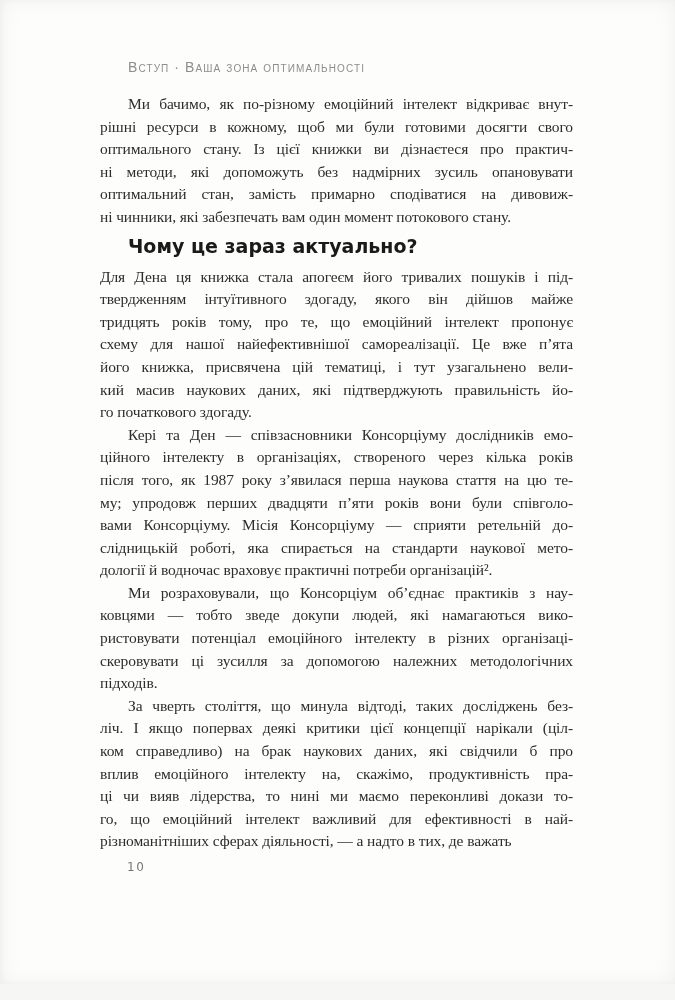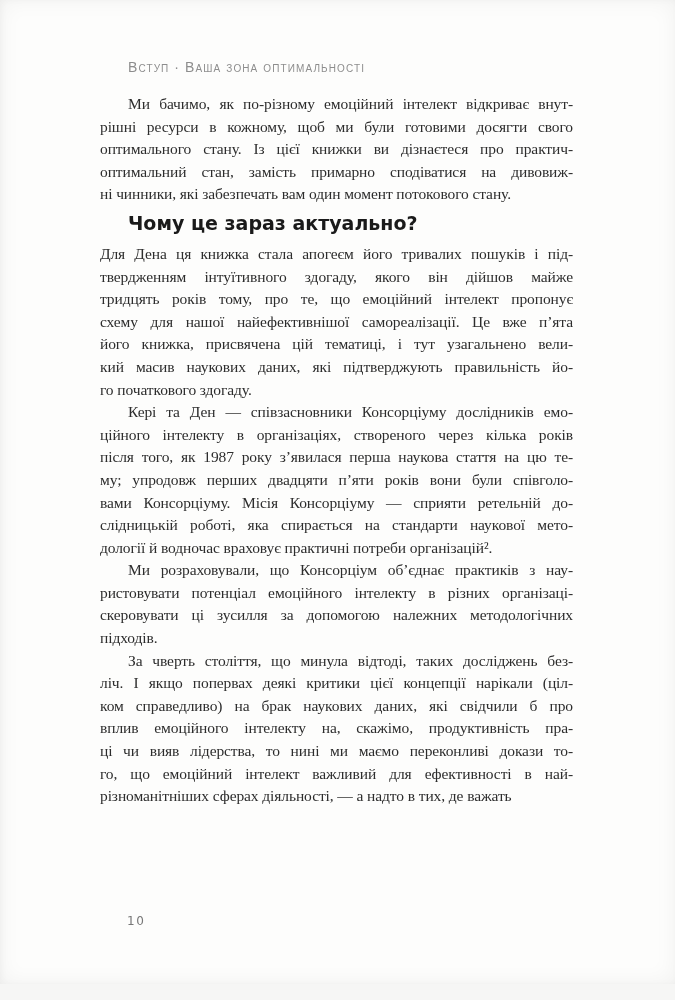--- a/index.html
+++ b/index.html
@@ -45,38 +45,39 @@
     font-family: "DejaVu Sans", sans-serif;
     font-weight: bold;
     font-size: 19px;
     line-height: 26px;
     color: #1a1a1a;
     margin: 4px 0 7px 0;
     text-indent: 28px;
   }
   .page-number {
     position: absolute;
-    left: 127px; top: 914px;
+    left: 127px; top: 860px;
     font-family: "DejaVu Sans", sans-serif;
     font-size: 12px;
     letter-spacing: 1.5px;
     color: #777777;
   }
 </style>
 </head>
 <body>
 
 <div class="page" style="background: rgb(253, 253, 252);">
   <div class="running-head" style="color: rgb(141, 141, 141);">Вступ · Ваша зона оптимальності</div>
 
   <div class="content" style="color: rgb(45, 45, 45);">
       <div class="para">
         <div class="line jl first-indent">Ми бачимо, як по-різному емоційний інтелект відкриває внут-</div>
         <div class="line jl">рішні ресурси в кожному, щоб ми були готовими досягти свого</div>
         <div class="line jl">оптимального стану. Із цієї книжки ви дізнаєтеся про практич-</div>
+        <div class="line jl">ні методи, які допоможуть без надмірних зусиль опановувати</div>
         <div class="line jl">оптимальний стан, замість примарно сподіватися на дивовиж-</div>
         <div class="line">ні чинники, які забезпечать вам один момент потокового стану.</div>
       </div>
       <div class="section-heading">Чому це зараз актуально?</div>
       <div class="para">
         <div class="line jl">Для Дена ця книжка стала апогеєм його тривалих пошуків і під-</div>
         <div class="line jl">твердженням інтуїтивного здогаду, якого він дійшов майже</div>
         <div class="line jl">тридцять років тому, про те, що емоційний інтелект пропонує</div>
         <div class="line jl">схему для нашої найефективнішої самореалізації. Це вже п’ята</div>
         <div class="line jl">його книжка, присвячена цій тематиці, і тут узагальнено вели-</div>
@@ -87,20 +88,21 @@
         <div class="line jl first-indent">Кері та Ден — співзасновники Консорціуму дослідників емо-</div>
         <div class="line jl">ційного інтелекту в організаціях, створеного через кілька років</div>
         <div class="line jl">після того, як 1987 року з’явилася перша наукова стаття на цю те-</div>
         <div class="line jl">му; упродовж перших двадцяти п’яти років вони були співголо-</div>
         <div class="line jl">вами Консорціуму. Місія Консорціуму — сприяти ретельній до-</div>
         <div class="line jl">слідницькій роботі, яка спирається на стандарти наукової мето-</div>
         <div class="line">дології й водночас враховує практичні потреби організацій².</div>
       </div>
       <div class="para">
         <div class="line jl first-indent">Ми розраховували, що Консорціум об’єднає практиків з нау-</div>
+        <div class="line jl">ковцями — тобто зведе докупи людей, які намагаються вико-</div>
         <div class="line jl">ристовувати потенціал емоційного інтелекту в різних організаці-</div>
         <div class="line jl">скеровувати ці зусилля за допомогою належних методологічних</div>
         <div class="line">підходів.</div>
       </div>
       <div class="para">
         <div class="line jl first-indent">За чверть століття, що минула відтоді, таких досліджень без-</div>
         <div class="line jl">ліч. І якщо попервах деякі критики цієї концепції нарікали (ціл-</div>
         <div class="line jl">ком справедливо) на брак наукових даних, які свідчили б про</div>
         <div class="line jl">вплив емоційного інтелекту на, скажімо, продуктивність пра-</div>
         <div class="line jl">ці чи вияв лідерства, то нині ми маємо переконливі докази то-</div>

